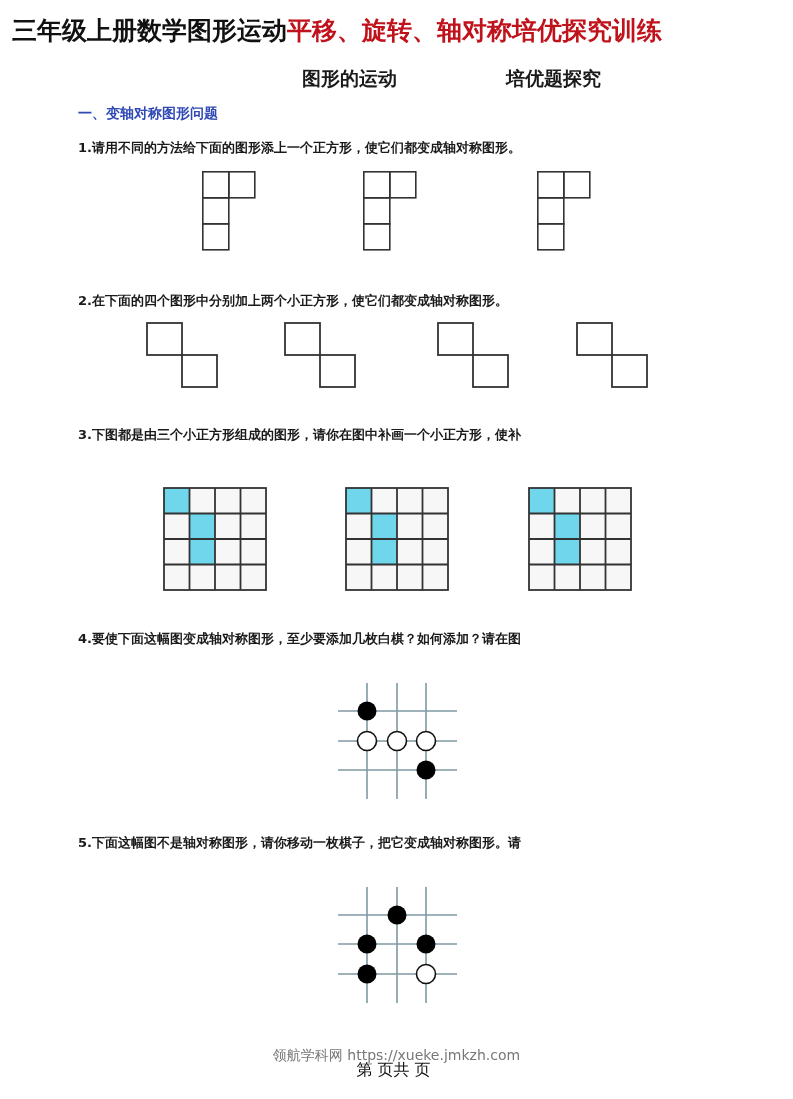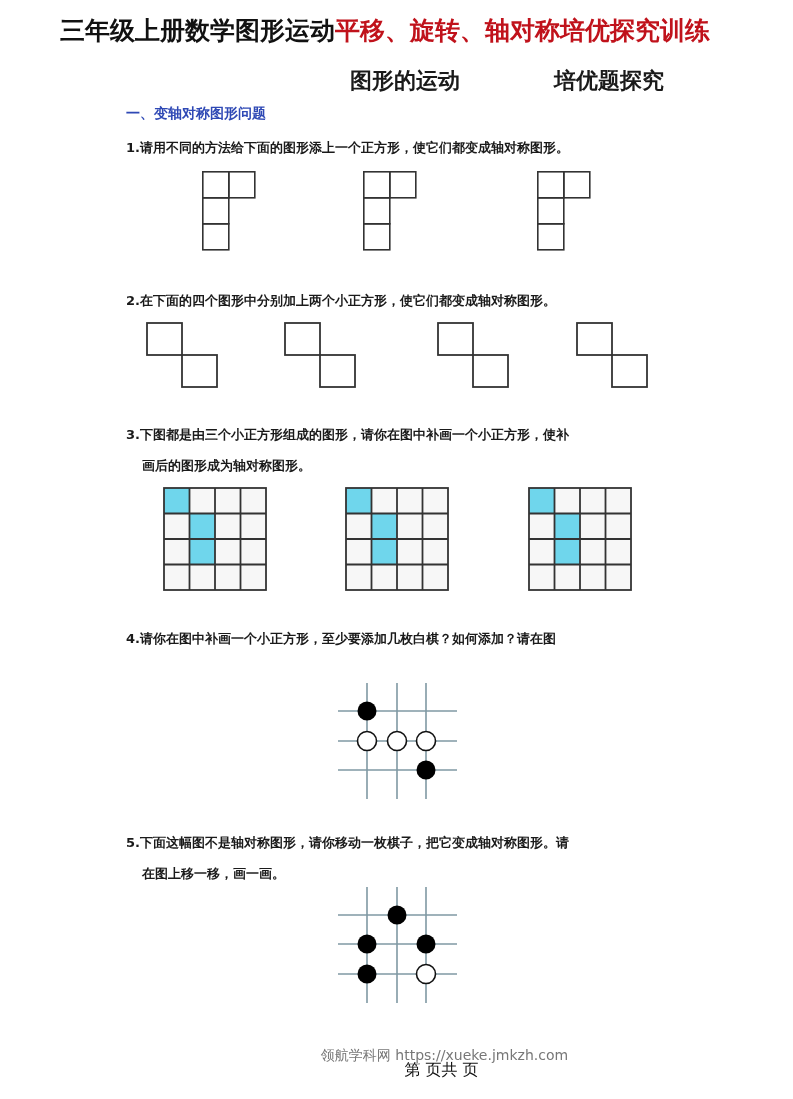--- a/index.html
+++ b/index.html
@@ -1,22 +1,22 @@
 <!DOCTYPE html>
 <html><head>
 <meta charset="utf-8">
 <style>
   html, body { margin:0; padding:0; background:#ffffff; }
   body { width:793px; height:1099px; position:relative; overflow:hidden;
          font-family:"DejaVu Sans","Liberation Sans",sans-serif; color:#1a1a1a; }
-  .abs { position:absolute;margin-left:48px; }
+  .abs { position:absolute; }
   .main-title { left:12px; top:14px; font-size:25px; font-weight:bold; white-space:nowrap; letter-spacing:0px; }
   .main-title .black { color:#111; }
   .main-title .red { color:#c0121b; }
-  .sub-title { top:66px; font-size:22px; font-weight:bold; color:#1a1a1a; white-space:nowrap;font-family:Liberation Serif, serif; }
+  .sub-title { top:66px; font-size:19px; font-weight:bold; color:#1a1a1a; white-space:nowrap;font-family:Liberation Serif, serif; }
   .section { left:78px; top:105px; font-size:14px; color:#2f49b5; font-weight:bold; white-space:nowrap; }
   .q { left:78px; font-size:13px; line-height:31px; color:#1a1a1a; font-weight:bold; white-space:nowrap; }
   .q .indent { padding-left:16px; display:block; }
   svg.fig { position:absolute; overflow:visible; }
   .footer-url { left:0; width:793px; text-align:center; top:1047px; font-size:14px; color:#777; }
   .footer-page { left:0; width:787px; text-align:center; top:1060px; font-size:16px; color:#111; }
 </style>
 </head>
 <body>
 
@@ -79,21 +79,20 @@
 </svg>
 <svg class="fig" style="left:576px;top:322px;" width="72" height="66">
   <g fill="none" stroke="#333" stroke-width="1.8">
       <rect x="1" y="1" width="35" height="32"></rect>
       <rect x="36" y="33" width="35" height="32"></rect>
     </g>
 </svg>
 
 <div class="abs q" style="top:419px;">
   <span>3.</span><span>下图都是由三个小正方形组成的图形，请你在图中补画一个小正方形，使补</span>
-  <span class="indent">画后的图形成为轴对称图形。</span>
 </div>
 <svg class="fig" style="left:163px;top:487px;" width="104" height="104">
   <rect x="1" y="1" width="102" height="102" fill="#f7f7f7"></rect>
   <rect x="1" y="1" width="25.5" height="25.5" fill="#6fd6ec"></rect>
   <rect x="26.5" y="26.5" width="25.5" height="25.5" fill="#6fd6ec"></rect>
   <rect x="26.5" y="52" width="25.5" height="25.5" fill="#6fd6ec"></rect>
   <g stroke="#333" stroke-width="1.8" fill="none">
     <rect x="1" y="1" width="102" height="102"></rect>
     <line x1="26.5" y1="1" x2="26.5" y2="103"></line>
       <line x1="52" y1="1" x2="52" y2="103"></line>
@@ -128,41 +127,40 @@
     <line x1="26.5" y1="1" x2="26.5" y2="103"></line>
       <line x1="52" y1="1" x2="52" y2="103"></line>
       <line x1="77.5" y1="1" x2="77.5" y2="103"></line>
     <line x1="1" y1="26.5" x2="103" y2="26.5"></line>
       <line x1="1" y1="52" x2="103" y2="52"></line>
       <line x1="1" y1="77.5" x2="103" y2="77.5"></line>
   </g>
 </svg>
 
 <div class="abs q" style="top:623px;">
-  <span>4.</span><span>请你在图中补画一个小正方形，至少要添加几枚白棋？如何添加？请在图</span>
+  <span>4.</span><span>要使下面这幅图变成轴对称图形，至少要添加几枚白棋？如何添加？请在图</span>
 </div>
 <svg class="fig" style="left:338px;top:683px;" width="120" height="117">
   <g stroke="#7f98a3" stroke-width="1.6">
     <line x1="29" y1="0" x2="29" y2="116"></line>
       <line x1="59" y1="0" x2="59" y2="116"></line>
       <line x1="88" y1="0" x2="88" y2="116"></line>
     <line x1="0" y1="28" x2="119" y2="28"></line>
       <line x1="0" y1="58" x2="119" y2="58"></line>
       <line x1="0" y1="87" x2="119" y2="87"></line>
   </g>
   <circle cx="29" cy="28" r="9.5" fill="#000"></circle>
   <circle cx="29" cy="58" r="9.5" fill="#fff" stroke="#111" stroke-width="1.6"></circle>
   <circle cx="59" cy="58" r="9.5" fill="#fff" stroke="#111" stroke-width="1.6"></circle>
   <circle cx="88" cy="58" r="9.5" fill="#fff" stroke="#111" stroke-width="1.6"></circle>
   <circle cx="88" cy="87" r="9.5" fill="#000"></circle>
 </svg>
 
 <div class="abs q" style="top:827px;">
   <span>5.</span><span>下面这幅图不是轴对称图形，请你移动一枚棋子，把它变成轴对称图形。请</span>
-  <span class="indent">在图上移一移，画一画。</span>
 </div>
 <svg class="fig" style="left:338px;top:887px;" width="120" height="117">
   <g stroke="#7f98a3" stroke-width="1.6">
     <line x1="29" y1="0" x2="29" y2="116"></line>
       <line x1="59" y1="0" x2="59" y2="116"></line>
       <line x1="88" y1="0" x2="88" y2="116"></line>
     <line x1="0" y1="28" x2="119" y2="28"></line>
       <line x1="0" y1="57" x2="119" y2="57"></line>
       <line x1="0" y1="87" x2="119" y2="87"></line>
   </g>

